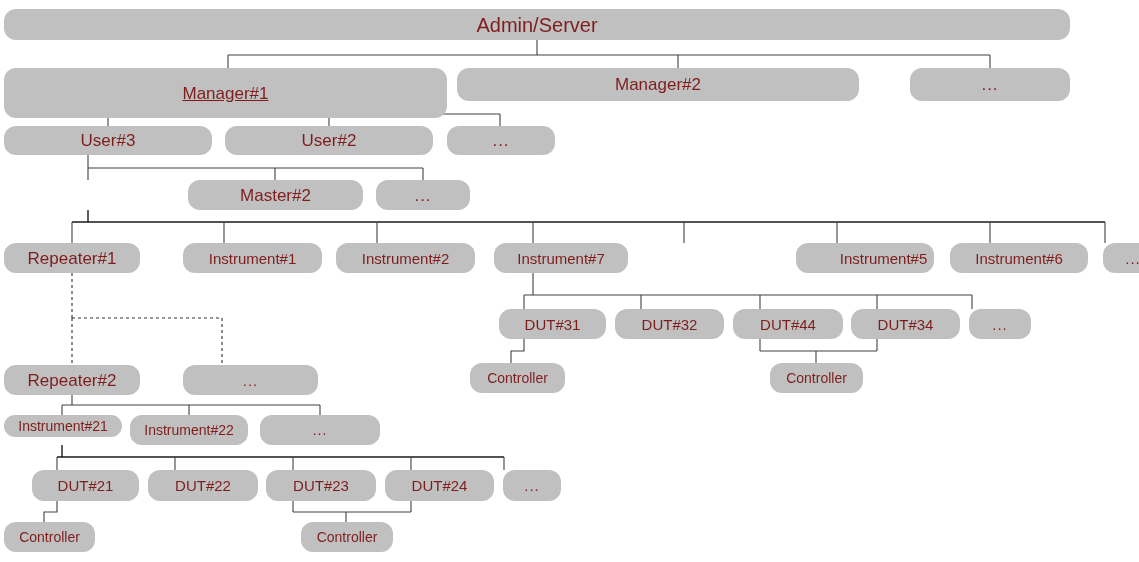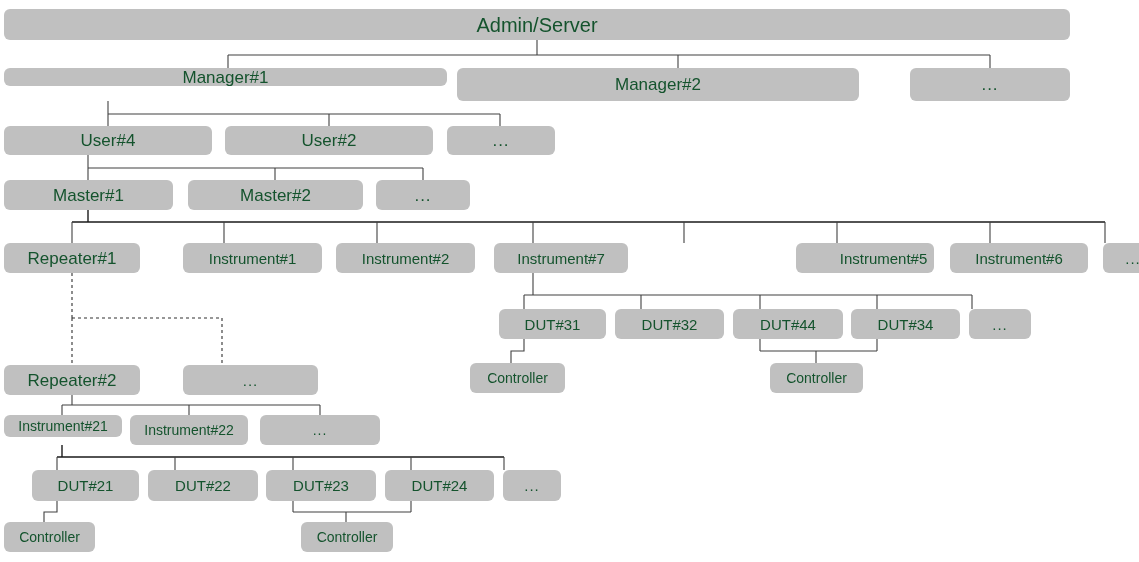--- a/index.html
+++ b/index.html
@@ -1,22 +1,22 @@
 <!DOCTYPE html>
 <html><head>
 <meta charset="utf-8">
 <style>
   html,body{margin:0;padding:0;background:#ffffff;}
   body{font-family:"Liberation Sans","DejaVu Sans",sans-serif;}
   #canvas{position:relative;width:1139px;height:562px;background:#ffffff;overflow:hidden;}
   .node{
     position:absolute;
     background:#c0c0c0;
-    border-radius:6px;
-    color:#14532d;
+    border-radius:12px;
+    color:#7f1d1d;
     display:flex;
     align-items:center;
     justify-content:center;
     text-align:right;
     line-height:1;
     white-space:nowrap;
     box-sizing:border-box;
     overflow:hidden;
   }
   .f20{font-size:20px;}
@@ -102,29 +102,28 @@
     <path d="M57,501 L57,512 L44,512 L44,522"></path>
 
     <path d="M293,501 L293,512"></path>
     <path d="M411,501 L411,512"></path>
     <path d="M293,512 L411,512"></path>
     <path d="M346,512 L346,522"></path>
   </svg>
 
   <div class="node f20" style="left:4px;top:9px;width:1066px;height:31px;">Admin/Server</div>
 
-  <div class="node f17" style="left:4px;top:68px;width:443px;height:18px;">Manager#1</div>
+  <div class="node f17" style="left:4px;top:68px;width:443px;height:50px;text-decoration:underline;">Manager#1</div>
   <div class="node f17" style="left:457px;top:68px;width:402px;height:33px;">Manager#2</div>
   <div class="node f17 ell" style="left:910px;top:68px;width:160px;height:33px;">...</div>
 
-  <div class="node f17" style="left:4px;top:126px;width:208px;height:29px;">User#4</div>
+  <div class="node f17" style="left:4px;top:126px;width:208px;height:29px;">User#3</div>
   <div class="node f17" style="left:225px;top:126px;width:208px;height:29px;">User#2</div>
   <div class="node f17 ell" style="left:447px;top:126px;width:108px;height:29px;">...</div>
 
-  <div class="node f17" style="left:4px;top:180px;width:169px;height:30px;">Master#1</div>
   <div class="node f17" style="left:188px;top:180px;width:175px;height:30px;">Master#2</div>
   <div class="node f17 ell" style="left:376px;top:180px;width:94px;height:30px;">...</div>
 
   <div class="node f17" style="left:4px;top:243px;width:136px;height:30px;">Repeater#1</div>
   <div class="node f15" style="left:155px;top:243px;width:139px;height:30px;">Instrument#1</div>
   <div class="node f15" style="left:308px;top:243px;width:139px;height:30px;">Instrument#2</div>
   <div class="node f15" style="left:466px;top:243px;width:134px;height:30px;">Instrument#7</div>
   <div class="node f15" style="left:768px;top:243px;width:138px;height:30px;padding-left:37px;">Instrument#5</div>
   <div class="node f15" style="left:922px;top:243px;width:138px;height:30px;">Instrument#6</div>
   <div class="node f15 ell" style="left:1075px;top:243px;width:60px;height:30px;">...</div>

